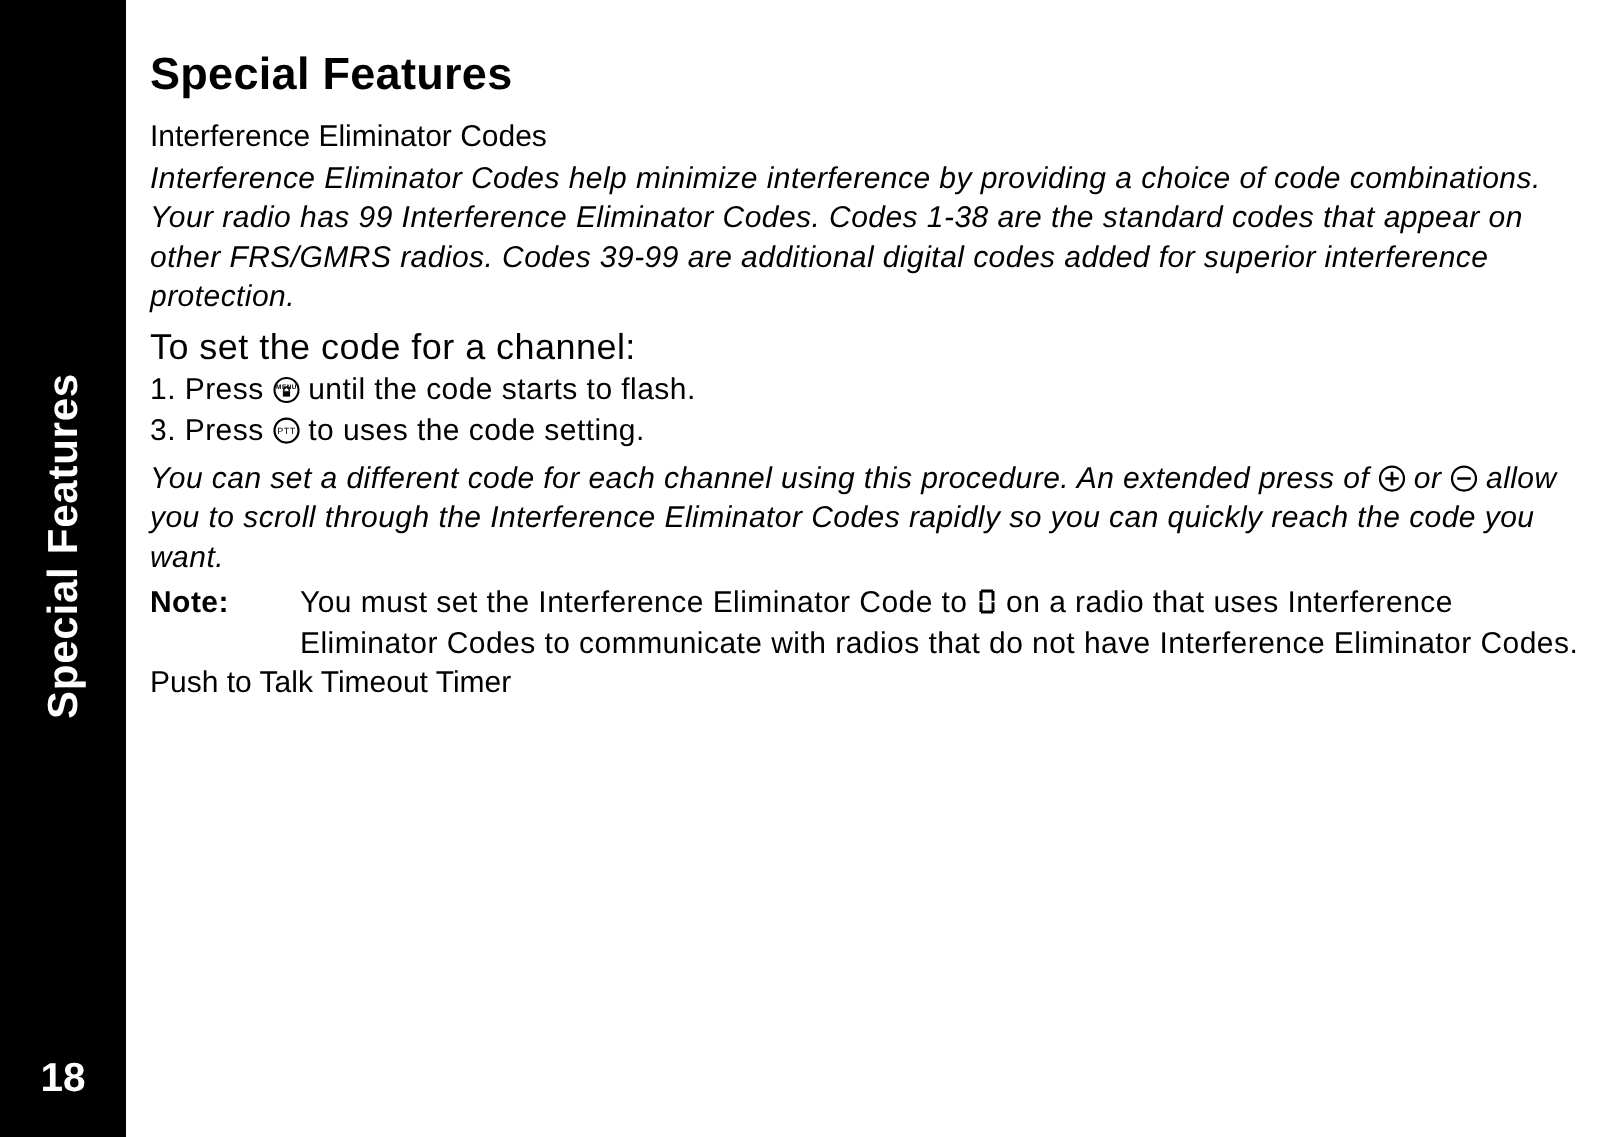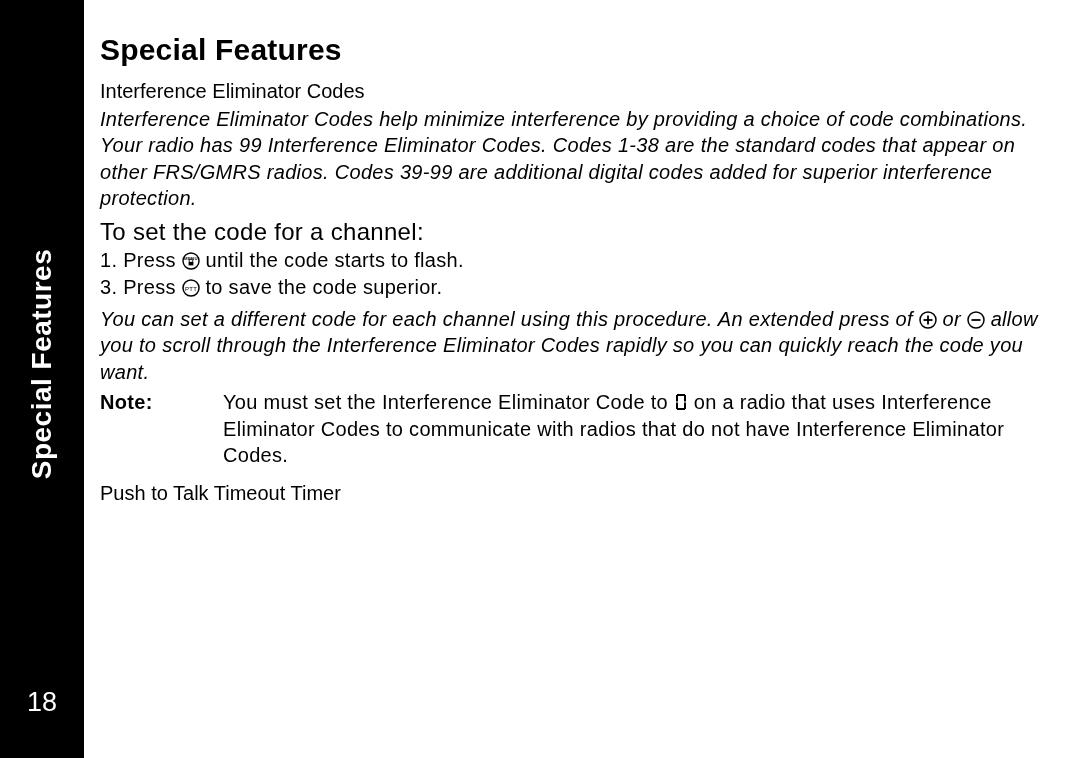--- a/index.html
+++ b/index.html
@@ -24,24 +24,24 @@
     position: absolute;
     left: 50%;
     top: 48%;
     transform: translate(-50%, -50%) rotate(-90deg);
     transform-origin: center;
     white-space: nowrap;
     letter-spacing: 0.5px;
   }
   .page-number {
     color: #fff;
-    font-weight: 400;
+    font-weight: 700;
     font-size: 27px;
     position: absolute;
-    bottom: 40px;
+    bottom: 24px;
     left: 0;
     width: 100%;
     text-align: center;
   }
   .content {
     padding: 30px 24px 20px 16px;
     color: #000;
     flex: 1;
     line-height: 1.32;
   }
@@ -73,21 +73,21 @@
     letter-spacing: 0.3px;
   }
   .note-row {
     display: flex;
     font-size: 20px;
     letter-spacing: 0.3px;
     margin-top: 4px;
     gap: 40px;
   }
   .note-label { font-weight: 700; min-width: 58px; }
-  .note-body { flex: 1; padding-left: 2px; margin-left: 23px; }
+  .note-body { flex: 1; padding-left: 2px; }
   .icon {
     display: inline-block;
     vertical-align: -3px;
   }
   .icon svg { display: block; }
   .spacer-top { margin-top: 6px; }
 </style>
 </head>
 <body>
 
@@ -115,21 +115,21 @@
             <rect x="6.6" y="9.8" width="4.8" height="3.6" fill="#000"></rect>
             <path d="M7.2 9.8 v-1 a1.8 1.8 0 0 1 3.6 0 v1" fill="none" stroke="#000" stroke-width="1"></path>
           </svg></span><span> until the code starts to flash.</span>
     </div>
 
 
     <div class="step">
       <span>3. Press </span><span class="icon"><svg width="18" height="18" viewBox="0 0 18 18">
             <circle cx="9" cy="9" r="8" fill="none" stroke="#000" stroke-width="1.5"></circle>
             <text x="9" y="11.6" font-size="6" font-family="Arial" font-weight="400" text-anchor="middle" fill="#000">PTT</text>
-          </svg></span><span> to save the code superior.</span>
+          </svg></span><span> to uses the code setting.</span>
     </div>
 
     <p class="body spacer-top">
       <span>You can set a different code for each channel using this procedure. An extended press of </span><span class="icon"><svg width="18" height="18" viewBox="0 0 18 18">
             <circle cx="9" cy="9" r="8" fill="none" stroke="#000" stroke-width="1.5"></circle>
             <line x1="9" y1="4.5" x2="9" y2="13.5" stroke="#000" stroke-width="1.8"></line>
             <line x1="4.5" y1="9" x2="13.5" y2="9" stroke="#000" stroke-width="1.8"></line>
           </svg></span><span> or </span><span class="icon"><svg width="18" height="18" viewBox="0 0 18 18">
             <circle cx="9" cy="9" r="8" fill="none" stroke="#000" stroke-width="1.5"></circle>
             <line x1="4.5" y1="9" x2="13.5" y2="9" stroke="#000" stroke-width="1.8"></line>
@@ -143,17 +143,17 @@
               <rect x="3" y="2" width="8" height="2" fill="#000"></rect>
               <rect x="3" y="16" width="8" height="2" fill="#000"></rect>
               <rect x="2" y="3" width="2" height="6.5" fill="#000"></rect>
               <rect x="10" y="3" width="2" height="6.5" fill="#000"></rect>
               <rect x="2" y="10.5" width="2" height="6.5" fill="#000"></rect>
               <rect x="10" y="10.5" width="2" height="6.5" fill="#000"></rect>
             </svg></span><span> on a radio that uses Interference Eliminator Codes to communicate with radios that do not have Interference Eliminator Codes.</span>
       </div>
     </div>
 
-    <h2 class="subhead" style="margin-top:12px">Push to Talk Timeout Timer</h2>
+    <h2 class="subhead" style="margin-top:0">Push to Talk Timeout Timer</h2>
 
 
   </div>
 </div>
 
 </body></html>

